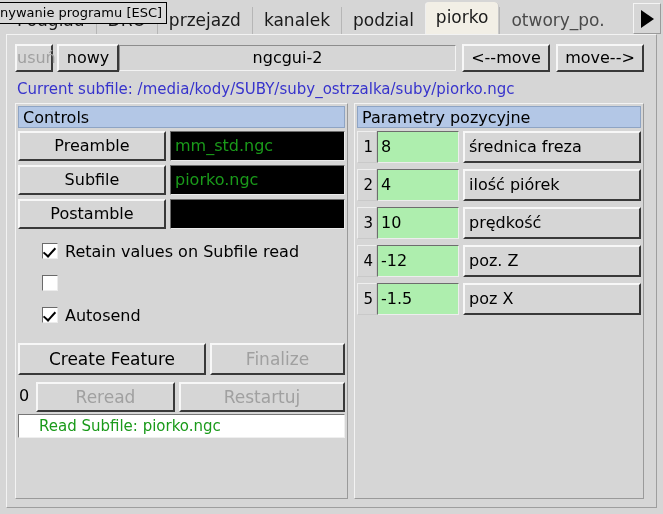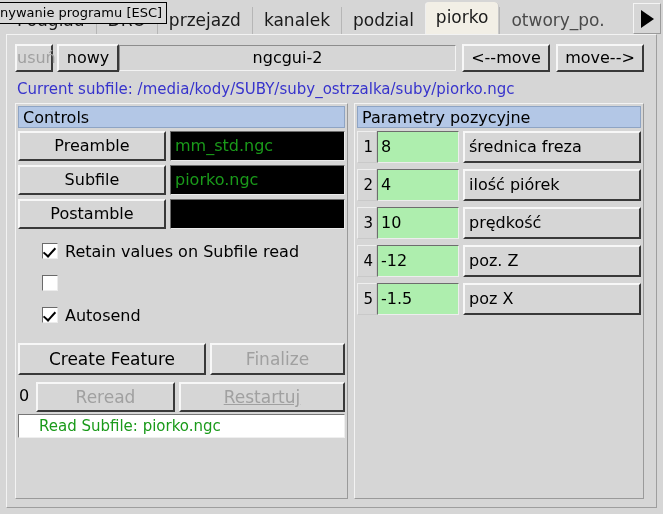--- a/index.html
+++ b/index.html
@@ -178,21 +178,21 @@
 
   .actrow{position:absolute;left:2px;right:2px;height:34px;display:flex;align-items:center;}
   .btn-create{width:188px;height:32px;line-height:28px;font-size:17px;}
   .btn-finalize{flex:1;margin-left:4px;height:32px;line-height:28px;font-size:17px;}
   .cnt{
     width:16px;height:30px;line-height:28px;
     font-size:16px;text-align:left;flex:none;padding-left:1px;
     box-sizing:border-box;
   }
   .btn-reread{width:139px;height:30px;line-height:26px;font-size:17px;margin-left:2px;}
-  .btn-restart{flex:1;margin-left:4px;height:30px;line-height:26px;font-size:17px;text-decoration:underline;}
+  .btn-restart{flex:1;margin-left:4px;height:30px;line-height:26px;font-size:17px;}
   .statusbar{
     position:absolute;left:2px;right:2px;height:24px;line-height:23px;
     background:#ffffff;
     border:1px solid #8a8a8a;
     border-top-color:#767676;border-left-color:#767676;
     border-right-color:#efefef;border-bottom-color:#efefef;
     color:#1a9a1a;font-size:15px;padding-left:20px;
     box-sizing:border-box;white-space:nowrap;
   }
 

